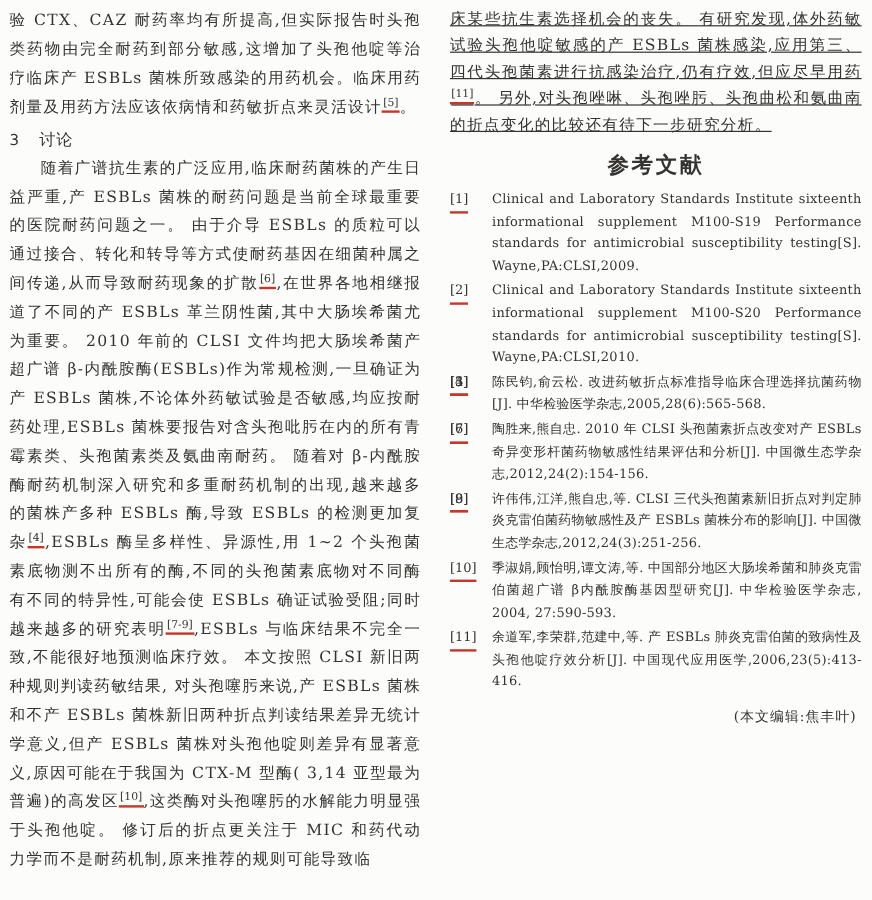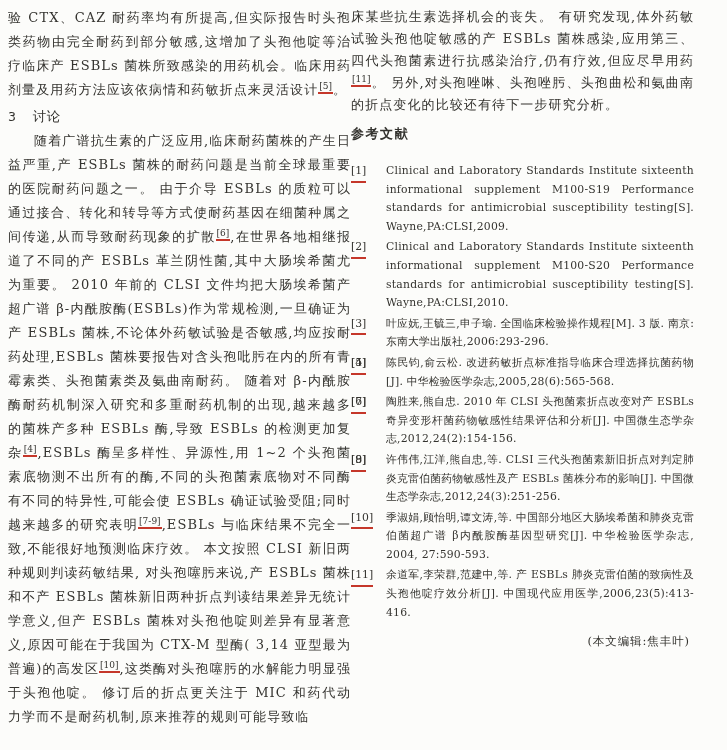--- a/index.html
+++ b/index.html
@@ -2,44 +2,44 @@
 <html><head>
 <meta charset="utf-8">
 <style>
   html,body{margin:0;padding:0;}
   body{
     width:727px;height:750px;overflow:hidden;
     background:#fcfcfa;color:#34332f;
     font-family:"DejaVu Serif","Liberation Serif",serif;
   }
   .page{
-    box-sizing:border-box;display:flex;
+    box-sizing:border-box;display:flex;gap:24px;
     padding:6px 9px 0 8px;height:100%;
   }
   .col{width:343px;flex:0 0 343px;}
   
   .body-para{
     margin:0;font-size:13px;line-height:24px;
     text-align:justify;letter-spacing:0.085em;
   }
-  .col-right .body-para{line-height:22px;}
+  .col-right .body-para{line-height:22px;text-decoration:underline;}
   .indent{text-indent:2em;}
   .sec-heading{
     margin:6px 0 3px 0;font-size:13.5px;font-weight:normal;
     letter-spacing:0.05em;
   }
   .sec-num{margin-right:16px;font-family:"DejaVu Sans","Liberation Sans",sans-serif;font-size:12.5px;}
   .cite{
     font-size:9px;vertical-align:super;line-height:0;
     letter-spacing:0;padding:0 1px 1px 1px;
     border-bottom:2px solid #c5372a;
   }
   
   .refs-heading{
-    margin:9px 0 19px 0;font-size:13px;font-weight:bold;letter-spacing:0.12em;
+    margin:9px 0 8px 0;font-size:18px;font-weight:bold;letter-spacing:0.12em;text-align:center;
   }
   .ref{
     position:relative;padding-left:35px;margin:0 0 2px 0;
     font-size:10.8px;line-height:18.6px;text-align:justify;
     letter-spacing:0.02em;
   }
   .ref-num{
     position:absolute;left:0;top:0;letter-spacing:0;
     padding-bottom:0px;border-bottom:2px solid #c5372a;
   }
@@ -71,21 +71,21 @@
 
     <p class="body-para">
       <span>床某些抗生素选择机会的丧失。 有研究发现,体外药敏试验头孢他啶敏感的产 ESBLs 菌株感染,应用第三、四代头孢菌素进行抗感染治疗,仍有疗效,但应尽早用药</span><span class="cite">[11]</span><span>。 另外,对头孢唑啉、头孢唑肟、头孢曲松和氨曲南的折点变化的比较还有待下一步研究分析。</span>
     </p>
 
     <h3 class="refs-heading">参考文献</h3>
 
     <div>
       <p class="ref"><span class="ref-num">[1]</span><span>Clinical and Laboratory Standards Institute sixteenth informational supplement M100-S19 Performance standards for antimicrobial susceptibility testing[S]. Wayne,PA:CLSI,2009.</span></p>
       <p class="ref"><span class="ref-num">[2]</span><span>Clinical and Laboratory Standards Institute sixteenth informational supplement M100-S20 Performance standards for antimicrobial susceptibility testing[S]. Wayne,PA:CLSI,2010.</span></p>
-      <p class="ref"><span class="ref-num">[3]</span><span>叶应妩,王毓三,申子瑜. 全国临床检验操作规程[M]. 3 版. 南京:东南大学出版社,2006:293-296.</span></p>
+      <p class="ref"><span class="ref-num">[3]</span></p>
       <p class="ref"><span class="ref-num">[4]</span></p>
       <p class="ref"><span class="ref-num">[5]</span><span>陈民钧,俞云松. 改进药敏折点标准指导临床合理选择抗菌药物[J]. 中华检验医学杂志,2005,28(6):565-568.</span></p>
       <p class="ref"><span class="ref-num">[6]</span></p>
       <p class="ref"><span class="ref-num">[7]</span><span>陶胜来,熊自忠. 2010 年 CLSI 头孢菌素折点改变对产 ESBLs 奇异变形杆菌药物敏感性结果评估和分析[J]. 中国微生态学杂志,2012,24(2):154-156.</span></p>
       <p class="ref"><span class="ref-num">[8]</span></p>
       <p class="ref"><span class="ref-num">[9]</span><span>许伟伟,江洋,熊自忠,等. CLSI 三代头孢菌素新旧折点对判定肺炎克雷伯菌药物敏感性及产 ESBLs 菌株分布的影响[J]. 中国微生态学杂志,2012,24(3):251-256.</span></p>
       <p class="ref"><span class="ref-num">[10]</span><span>季淑娟,顾怡明,谭文涛,等. 中国部分地区大肠埃希菌和肺炎克雷伯菌超广谱 β内酰胺酶基因型研究[J]. 中华检验医学杂志, 2004, 27:590-593.</span></p>
       <p class="ref"><span class="ref-num">[11]</span><span>余道军,李荣群,范建中,等. 产 ESBLs 肺炎克雷伯菌的致病性及头孢他啶疗效分析[J]. 中国现代应用医学,2006,23(5):413-416.</span></p>
     </div>
 

